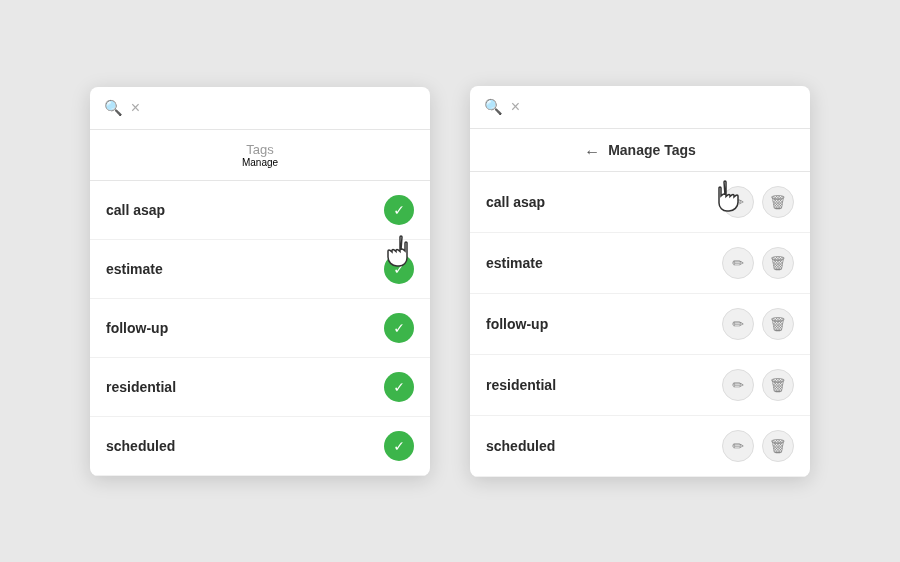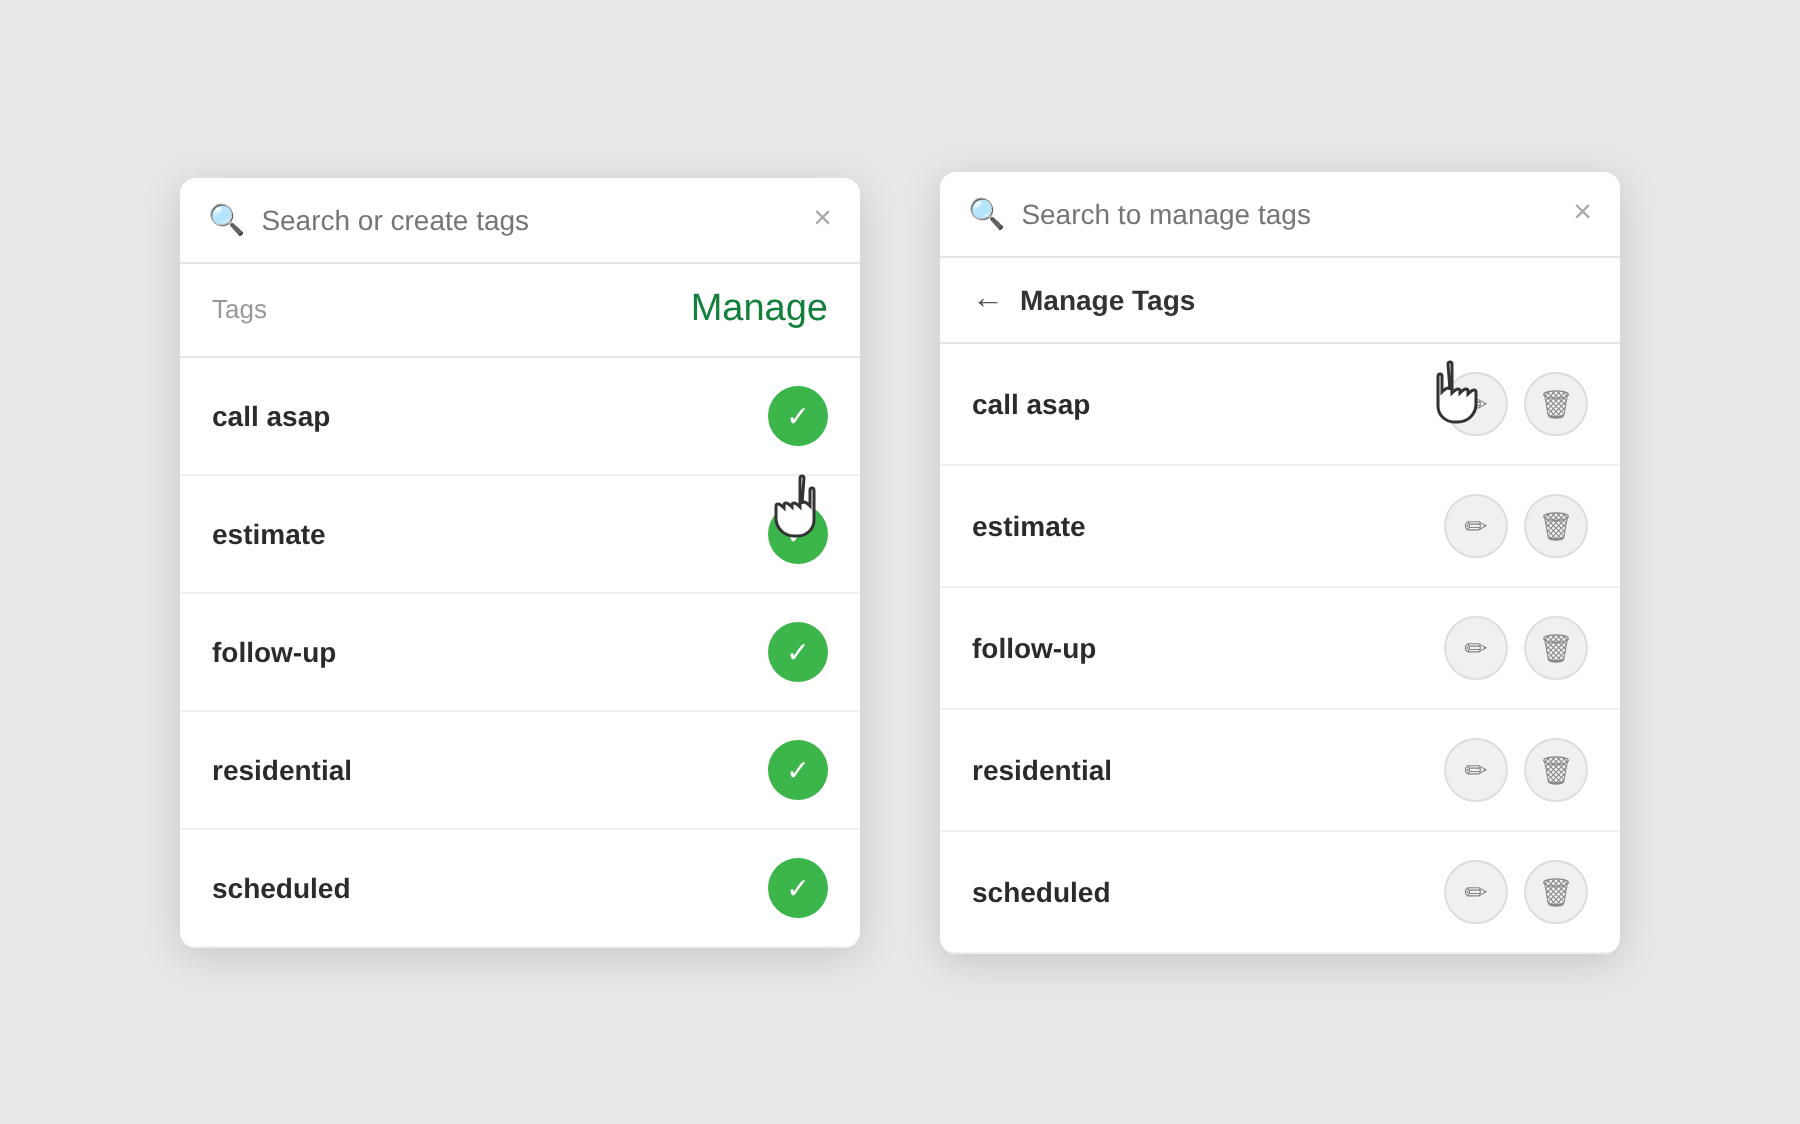--- a/index.html
+++ b/index.html
@@ -56,32 +56,33 @@
       background: none;
       border: none;
       line-height: 1;
     }
 
     .panel-header {
       display: flex;
       align-items: center;
       padding: 12px 16px;
       border-bottom: 1px solid #e5e5e5;
+      flex-direction: column;
     }
 
     .header-label {
       font-size: 13px;
       color: #999;
       font-weight: 500;
       flex: 1;
     }
 
     .manage-btn {
-      color: #15803d;
-      font-size: 19px;
+      color: #000000;
+      font-size: 10px;
       font-weight: 500;
       background: none;
       border: none;
       cursor: pointer;
     }
 
     .back-btn {
       display: flex;
       align-items: center;
       gap: 8px;
@@ -169,21 +170,20 @@
     }
   </style>
 </head>
 <body>
 
 <div class="panel-wrapper">
   <div class="panel">
 
     <div class="search-bar">
       <span class="search-icon">🔍</span>
-      <input class="search-input" readonly="" placeholder="Search or create tags" style="">
       <button class="close-btn">×</button>
     </div>
 
     <div class="panel-header">
       <span class="header-label">Tags</span>
       <button class="manage-btn">Manage</button>
     </div>
 
     <div>
       <div class="tag-row">
@@ -224,21 +224,20 @@
       <path d="M10 2C10 1.44772 10.4477 1 11 1C11.5523 1 12 1.44772 12 2V16.5C12.6667 15.8333 14.2 14.5 15 14.5C15.8 14.5 16 15.1667 16 15.5V16.5C16.6667 15.8333 18.2 14.5 19 14.5C19.8 14.5 20 15.1667 20 15.5V17C20.6667 16.3333 22.2 15 23 15C23.8 15 24 15.6667 24 16V22C24 27 20 31 15 31H13C8.58172 31 5 27.4183 5 23V8C5 7.44772 5.44772 7 6 7C6.55228 7 7 7.44772 7 8V16C7.66667 15.3333 9.2 14 10 14C10.8 14 11 14.6667 11 15L10 2Z" fill="white" stroke="#333" stroke-width="1.5"></path>
     </svg>
   </div>
 </div>
 
 <div class="panel-wrapper">
   <div class="panel">
 
     <div class="search-bar">
       <span class="search-icon">🔍</span>
-      <input class="search-input" readonly="" placeholder="Search to manage tags" style="">
       <button class="close-btn">×</button>
     </div>
 
     <div class="panel-header">
       <button class="back-btn">
         <span class="back-arrow">←</span>
         <span>Manage Tags</span>
       </button>
     </div>
 

